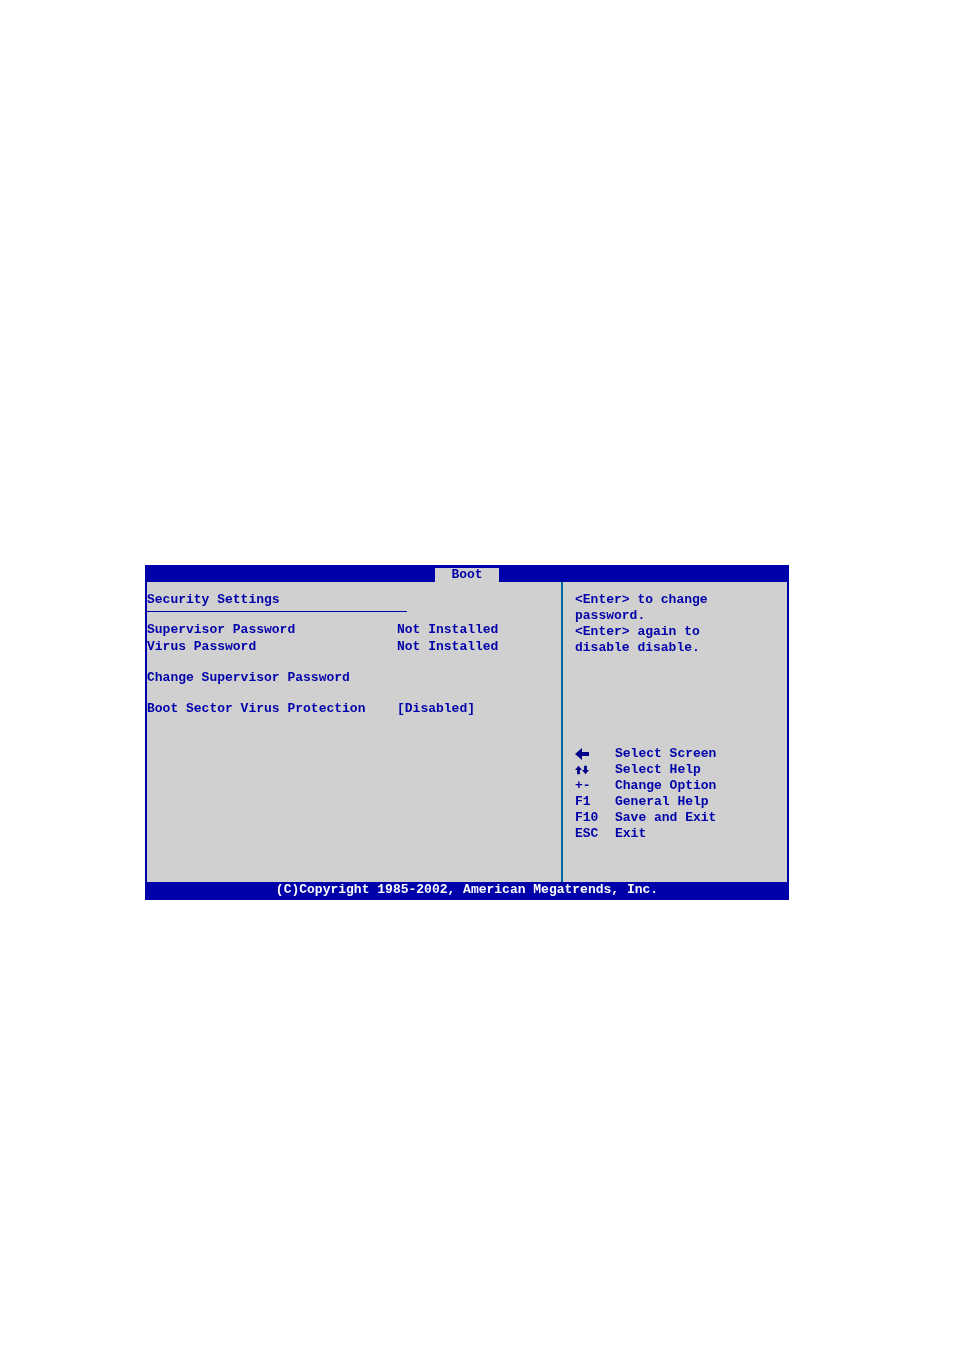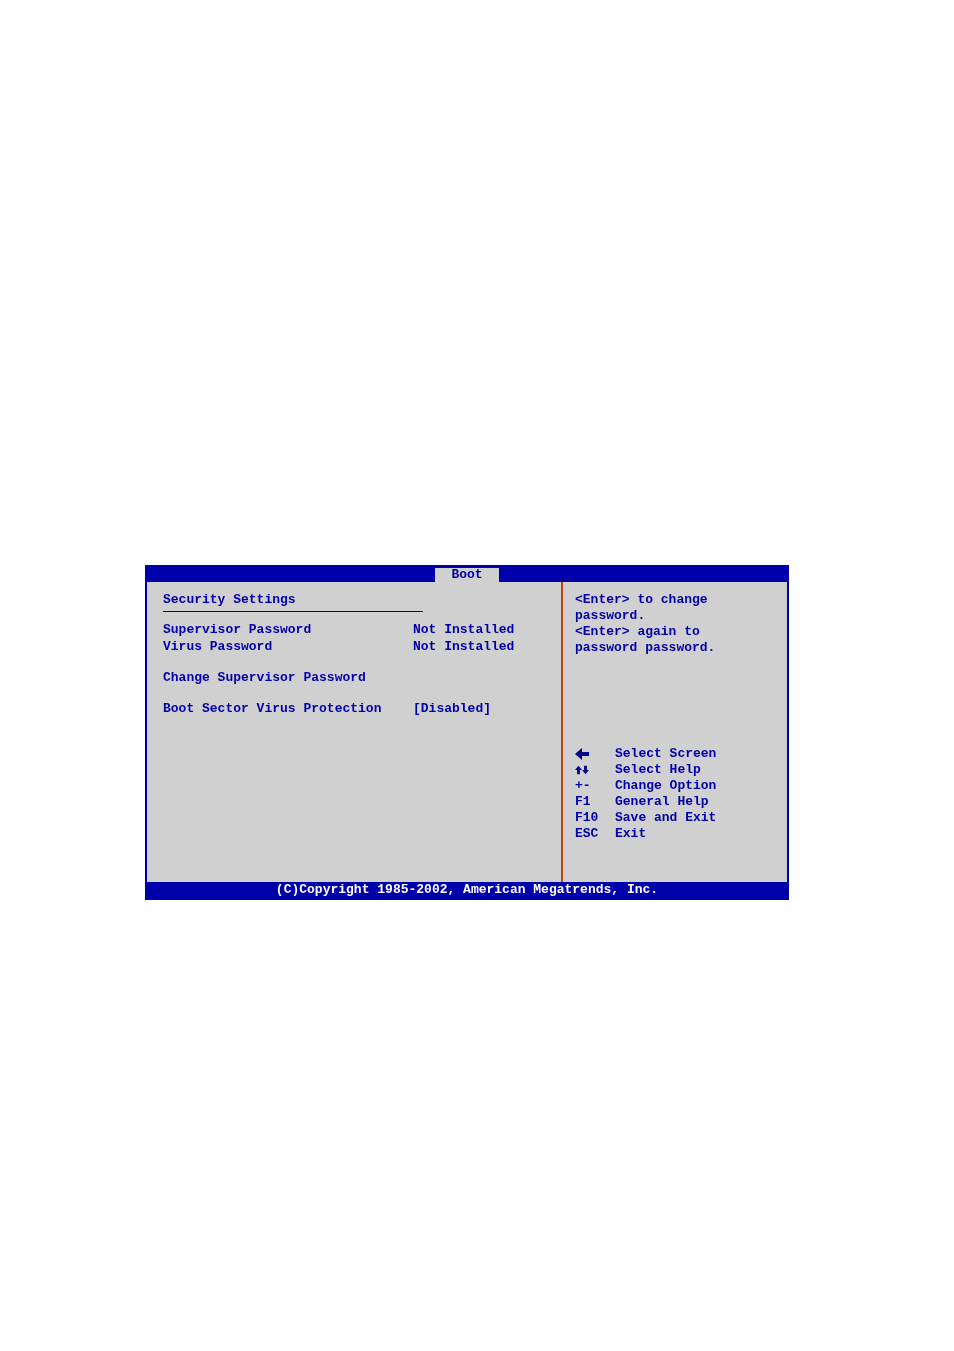--- a/index.html
+++ b/index.html
@@ -41,25 +41,25 @@
     font-size: 13px;
     padding: 0 16px;
     display: inline-block;
   }
   .body-area {
     display: flex;
     background: #d0d0d0;
   }
   .main-panel {
     flex: 1;
-    padding: 10px 16px;
+    padding: 10px 0;
     color: #0000aa;
     font-size: 13px;
     font-weight: bold;
-    border-right: 2px solid #c2410c;
+    border-right: 2px solid #0369a1;
     min-height: 280px;
   }
   .help-panel {
     width: 200px;
     padding: 10px 12px;
     color: #0000aa;
     font-size: 13px;
     font-weight: bold;
   }
   .section-heading {
@@ -150,21 +150,21 @@
         <span class="item-label">Boot Sector Virus Protection</span>
         <span class="item-value">[Disabled]</span>
       </div>
     </div>
 
     <div class="help-panel">
       <div class="help-text">
         <div>&lt;Enter&gt; to change</div>
         <div>password.</div>
         <div>&lt;Enter&gt; again to</div>
-        <div>password password.</div>
+        <div>disable disable.</div>
       </div>
 
       <div class="nav-block">
         <div class="nav-row">
           <span class="nav-key">
             <svg class="arrow-svg" viewBox="0 0 14 12">
                 <path d="M7 0 L0 6 L7 12 L7 8 L14 8 L14 4 L7 4 Z" fill="#000088"></path>
               </svg>
           </span>
           <span class="nav-desc">Select Screen</span>

